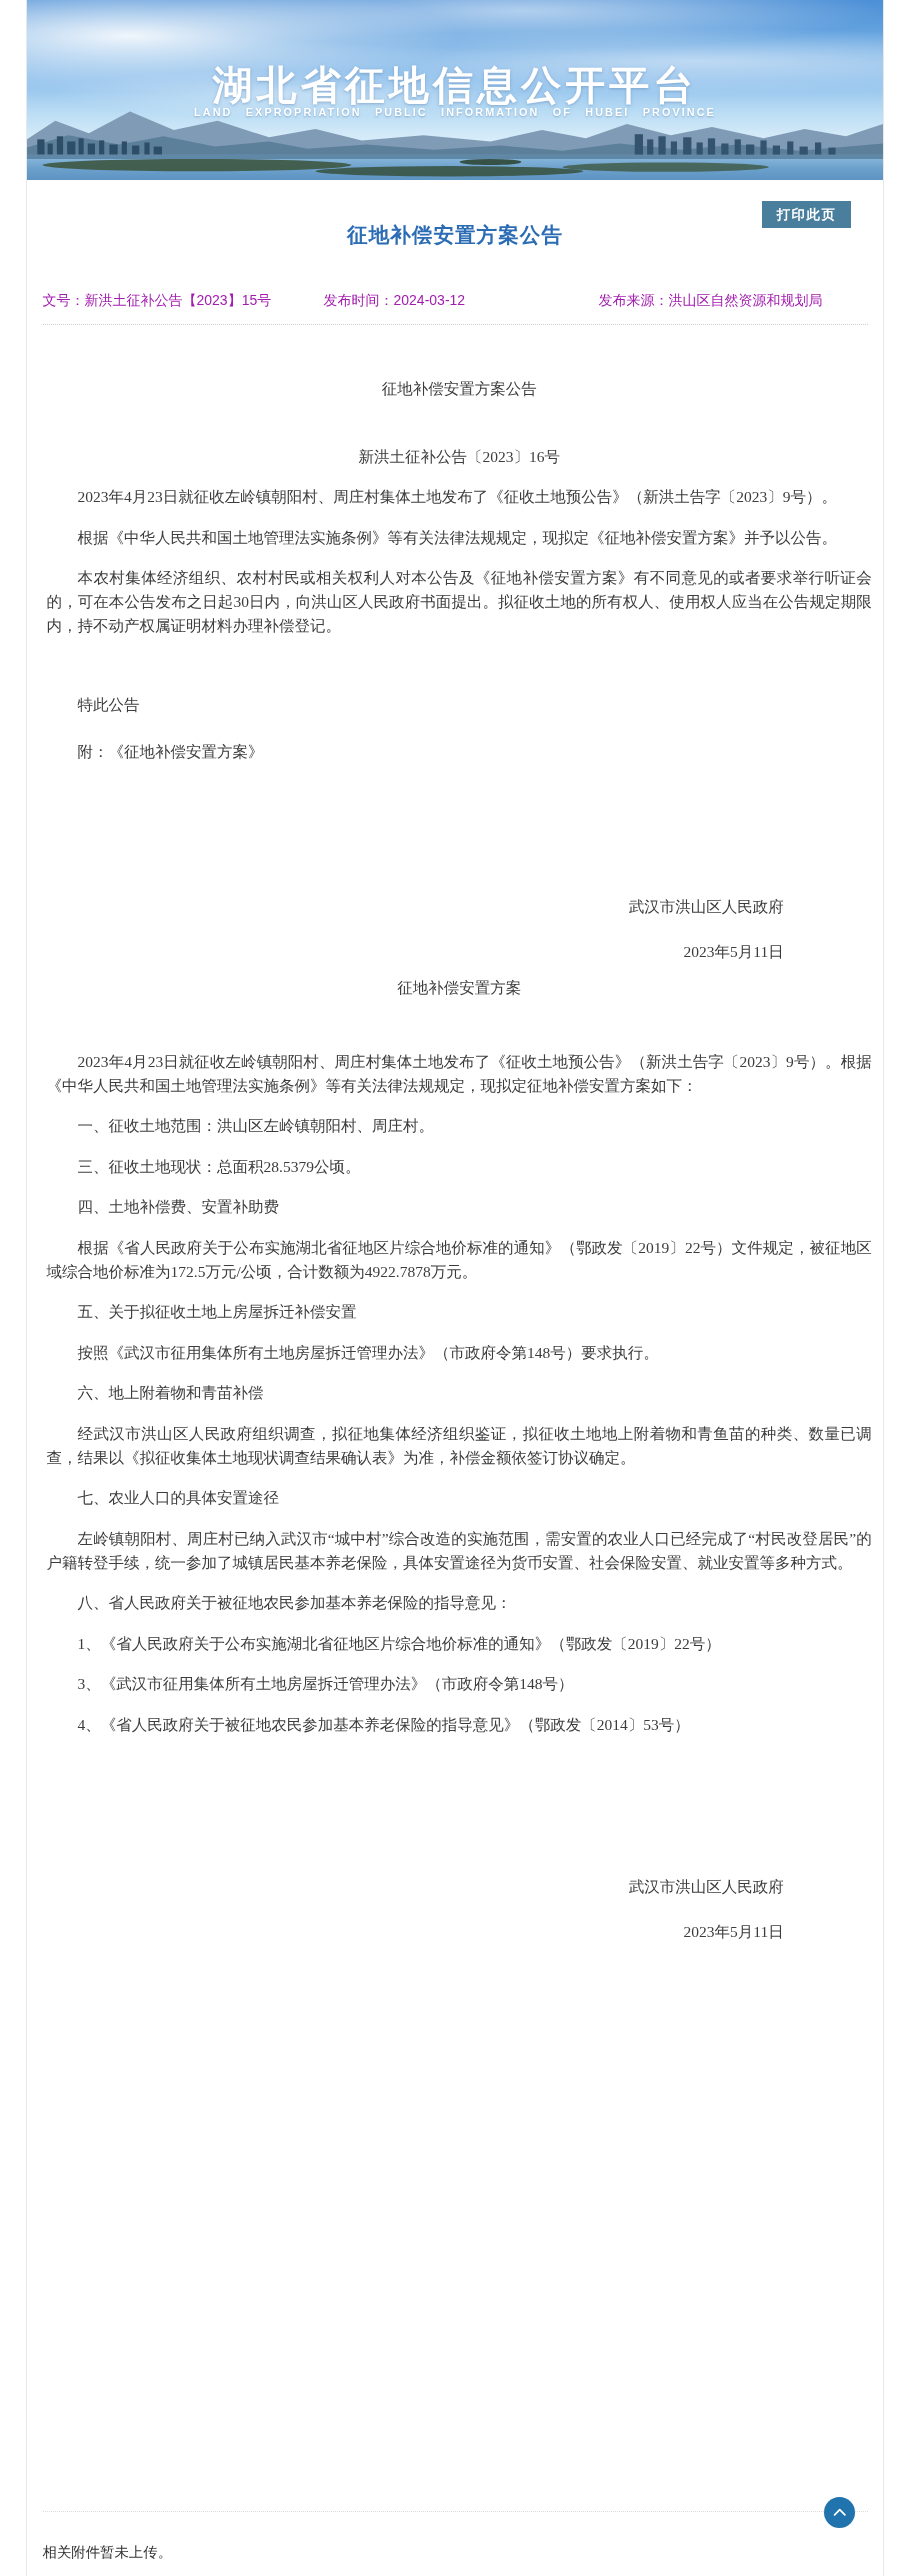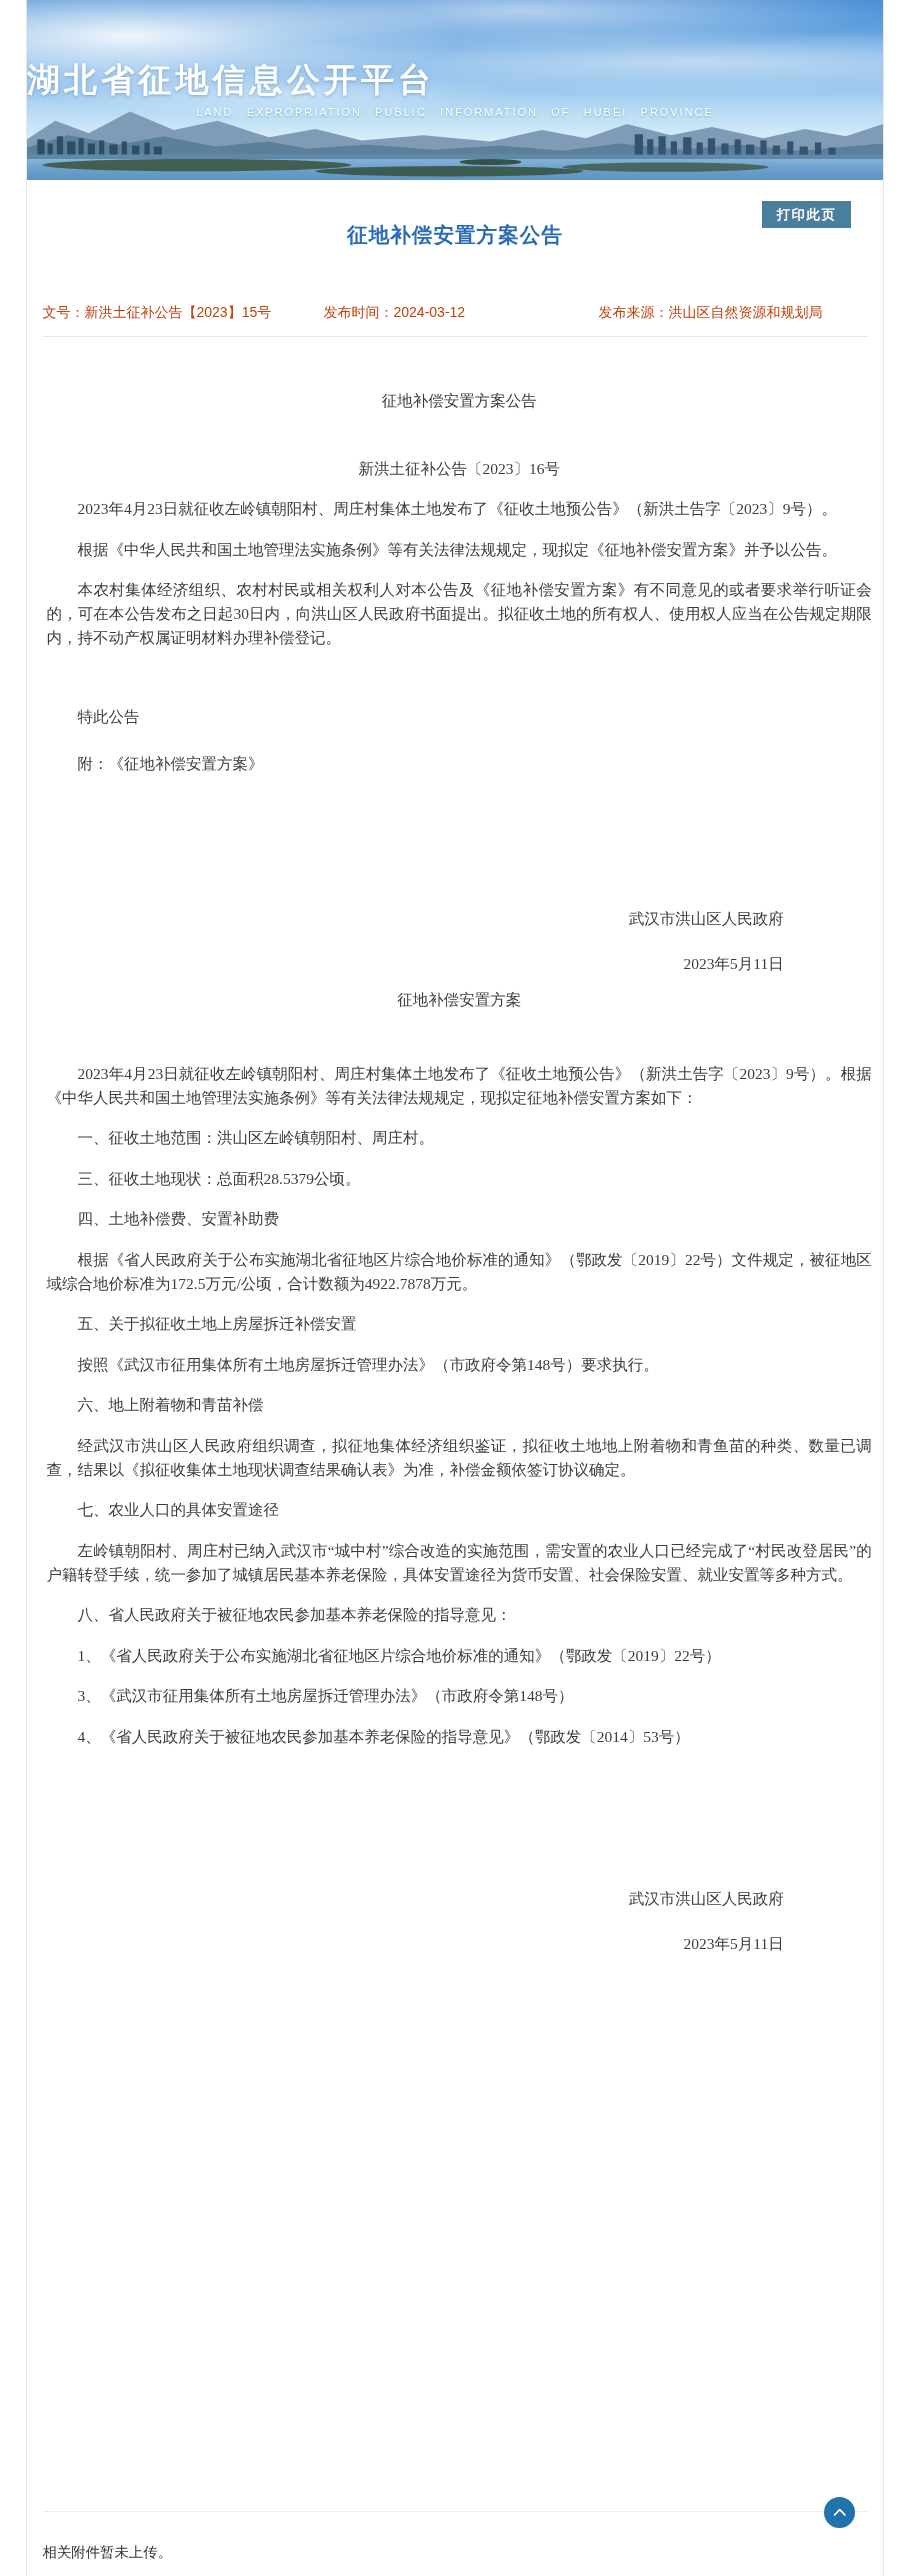--- a/index.html
+++ b/index.html
@@ -26,50 +26,50 @@
     background:
       radial-gradient(55% 45% at 12% 20%, rgba(255,255,255,.9), rgba(255,255,255,0) 70%),
       radial-gradient(70% 35% at 58% 6%, rgba(255,255,255,.55), rgba(255,255,255,0) 60%),
       radial-gradient(85% 28% at 78% 34%, rgba(255,255,255,.5), rgba(255,255,255,0) 65%),
       radial-gradient(45% 22% at 30% 52%, rgba(255,255,255,.4), rgba(255,255,255,0) 60%),
       linear-gradient(180deg,#4c8fd6 0%,#69a7e1 22%,#8fc0ec 45%,#b9dcf4 62%,#d9edfa 78%,#cfe5f5 100%);
   }
   .banner-art { position:absolute; left:0; bottom:0; width:100%; height:90px; display:block; }
   .banner-title {
     position:absolute; top:58px; left:0; width:100%;
-    text-align:left; color:#ffffff; font-weight:bold;
-    font-size:33px; letter-spacing:4.1px;
+    text-align:center; color:#ffffff; font-weight:bold;
+    font-size:40px; letter-spacing:4.1px;
     text-shadow:0 1px 3.1px rgba(90,130,175,.55);
   }
   .banner-subtitle {
     position:absolute; top:106px; left:0; width:100%;
-    text-align:center; color:#ffffff; font-weight:normal;
+    text-align:center; color:#ffffff; font-weight:bold;
     font-size:10.8px; letter-spacing:2.1px; word-spacing:8.2px;
     text-shadow:0 0.5px 2.1px rgba(90,130,175,.6);
   }
   
   .print-btn {
     position:absolute; top:201px; right:32px;
     width:89px; height:27px;
     background:#4a7e9d; color:#ffffff;
     border:none; font-size:13.4px; font-weight:bold;
     letter-spacing:1.5px; cursor:pointer;
     font-family:Liberation Serif, serif;
   }
   .page-title {
     margin:0; padding-top:42px;
     text-align:center;
     font-size:20.6px; line-height:25px; font-weight:bold;
     color:#2b6cb5; letter-spacing:1px;
   }
   .meta-row {
     display:flex;
-    margin-top:56px;
+    margin-top:44px;
     padding-left:15.5px;
-    font-size:14px; line-height:18.5px; color:#c2410c;
+    font-size:14px; line-height:18.5px; color:#a21caf;
   }
   .meta-item-1 { width:281px; }
   .meta-item-2 { width:275px; }
   .meta-divider {
     margin:14px 15.5px 0 15.5px;
     border-top:1px dotted #d0d0d0;
     height:0;
   }
   
   .article {

